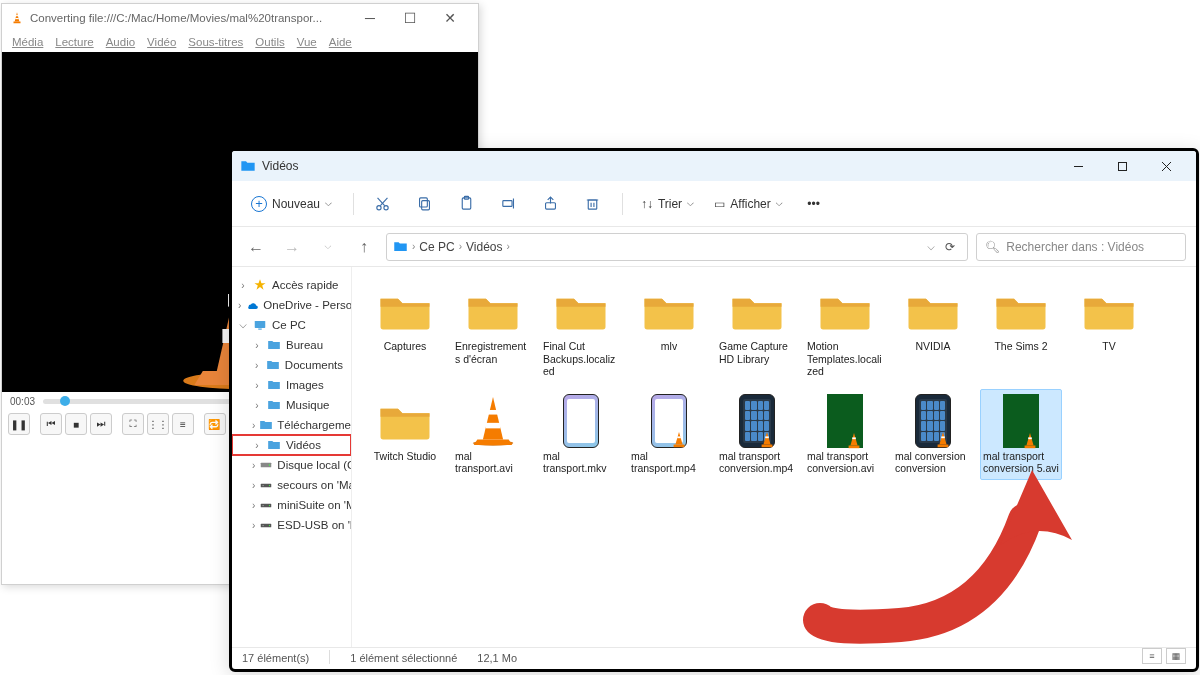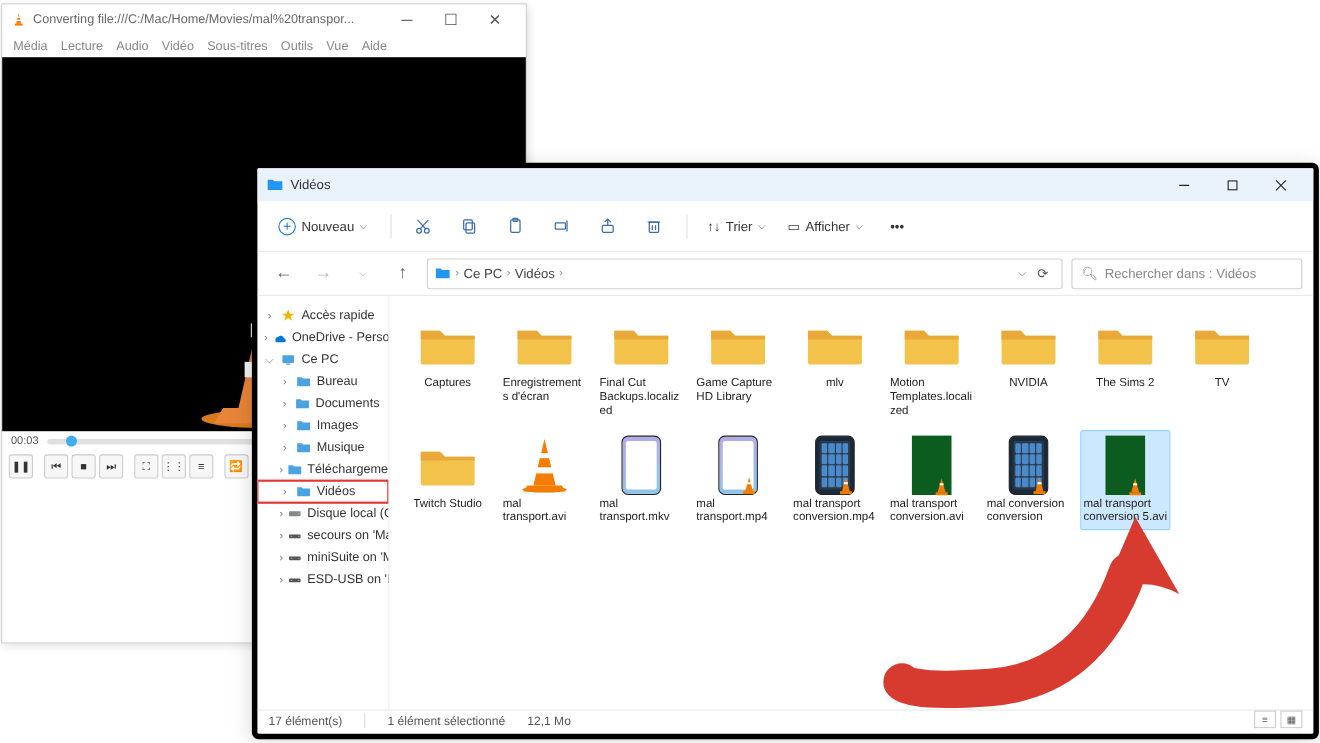--- a/index.html
+++ b/index.html
@@ -4,31 +4,31 @@
 <style>
 * { margin: 0; padding: 0; box-sizing: border-box; font-family: "Segoe UI", Tahoma, sans-serif; }
 body { width: 1200px; height: 675px; background: #fff; position: relative; overflow: hidden; }
 
 
 .vlc-window { position: absolute; left: 1px; top: 3px; width: 478px; height: 582px; background: #fff; border: 1px solid #d0d0d0; box-shadow: 2px 2px 8px rgba(0,0,0,0.15); }
 .vlc-title { height: 28px; display: flex; align-items: center; padding: 0 8px; font-size: 11.5px; color: #666; }
 .vlc-title svg { width: 14px; height: 14px; margin-right: 6px; }
 .vlc-win-btns { margin-left: auto; display: flex; }
 .vlc-win-btn { width: 40px; height: 26px; display: flex; align-items: center; justify-content: center; color: #555; font-size: 14px; }
-.vlc-menus { height: 20px; display: flex; gap: 12px; padding: 0 10px; font-size: 11.5px; color: #888; align-items: center; }
+.vlc-menus { height: 20px; display: flex; gap: 12px; padding: 0 10px; font-size: 11.5px; color: #888; align-items: center; text-decoration: underline; }
 .vlc-video { background: #000; width: 100%; height: 340px; position: relative; }
 .vlc-cone-big { position: absolute; left: 170px; bottom: 0; }
 .vlc-progress { display: flex; align-items: center; padding: 4px 8px 0; font-size: 10px; color: #555; gap: 8px; }
 .vlc-bar { flex: 1; height: 5px; background: #e0e0e0; border-radius: 3px; position: relative; }
 .vlc-knob { position: absolute; left: 4%; top: -3px; width: 10px; height: 10px; background: #3daee9; border-radius: 50%; }
 .vlc-controls { display: flex; align-items: center; gap: 3px; padding: 6px 6px 4px; }
 .vlc-cbtn { width: 22px; height: 22px; border: 1px solid #ccc; border-radius: 3px; display: flex; align-items: center; justify-content: center; font-size: 10px; color: #333; background: #f7f7f7; }
 
 
-.explorer { position: absolute; left: 229px; top: 148px; width: 970px; height: 524px; background: #fff; border: 5px solid #000000; border-radius: 6px; overflow: hidden; box-shadow: 0 4px 20px rgba(0,0,0,0.15); }
+.explorer { position: absolute; left: 229px; top: 148px; width: 970px; height: 524px; background: #fff; border: 3px solid #000000; border-radius: 6px; overflow: hidden; box-shadow: 0 4px 20px rgba(0,0,0,0.15); }
 .exp-title { height: 30px; background: #eaf3fb; display: flex; align-items: center; padding: 0 8px; font-size: 12px; color: #333; }
 .exp-title .icon { width: 16px; height: 16px; margin-right: 6px; }
 .exp-win-btns { margin-left: auto; display: flex; gap: 0; }
 .exp-win-btn { width: 44px; height: 28px; display: flex; align-items: center; justify-content: center; color: #222; }
 .exp-toolbar { height: 46px; border-bottom: 1px solid #e8e8e8; display: flex; align-items: center; padding: 0 10px; gap: 8px; font-size: 12px; color: #333; }
 .exp-new-btn { display: flex; align-items: center; gap: 5px; border: 1px solid transparent; border-radius: 4px; padding: 4px 8px; }
 .exp-new-btn .plus { width: 16px; height: 16px; border: 1.3px solid #1976d2; border-radius: 50%; display: flex; align-items: center; justify-content: center; color: #1976d2; font-size: 13px; line-height: 1; }
 .exp-tool-icon { width: 34px; height: 30px; display: flex; align-items: center; justify-content: center; color: #3a6da8; }
 .exp-tool-icon svg { width: 17px; height: 17px; }
 .toolbar-sep { width: 1px; height: 22px; background: #e0e0e0; margin: 0 4px; }
@@ -399,30 +399,30 @@
             </div>
             <div class="file-label">Final Cut Backups.localized</div>
           </div>
           <div class="file-item">
             <div class="file-thumb folder-icon">
               <svg viewBox="0 0 64 48">
                 <path d="M4 10h20l5 5h31v27a3 3 0 01-3 3H7a3 3 0 01-3-3Z" fill="#f3c24a"></path>
                 <path d="M4 10h20l5 5h31v4H4Z" fill="#e8a93a"></path>
               </svg>
             </div>
+            <div class="file-label">mlv</div>
+          </div>
+          <div class="file-item">
+            <div class="file-thumb folder-icon">
+              <svg viewBox="0 0 64 48">
+                <path d="M4 10h20l5 5h31v27a3 3 0 01-3 3H7a3 3 0 01-3-3Z" fill="#f3c24a"></path>
+                <path d="M4 10h20l5 5h31v4H4Z" fill="#e8a93a"></path>
+              </svg>
+            </div>
             <div class="file-label">Game Capture HD Library</div>
-          </div>
-          <div class="file-item">
-            <div class="file-thumb folder-icon">
-              <svg viewBox="0 0 64 48">
-                <path d="M4 10h20l5 5h31v27a3 3 0 01-3 3H7a3 3 0 01-3-3Z" fill="#f3c24a"></path>
-                <path d="M4 10h20l5 5h31v4H4Z" fill="#e8a93a"></path>
-              </svg>
-            </div>
-            <div class="file-label">mlv</div>
           </div>
           <div class="file-item">
             <div class="file-thumb folder-icon">
               <svg viewBox="0 0 64 48">
                 <path d="M4 10h20l5 5h31v27a3 3 0 01-3 3H7a3 3 0 01-3-3Z" fill="#f3c24a"></path>
                 <path d="M4 10h20l5 5h31v4H4Z" fill="#e8a93a"></path>
               </svg>
             </div>
             <div class="file-label">Motion Templates.localized</div>
           </div>

